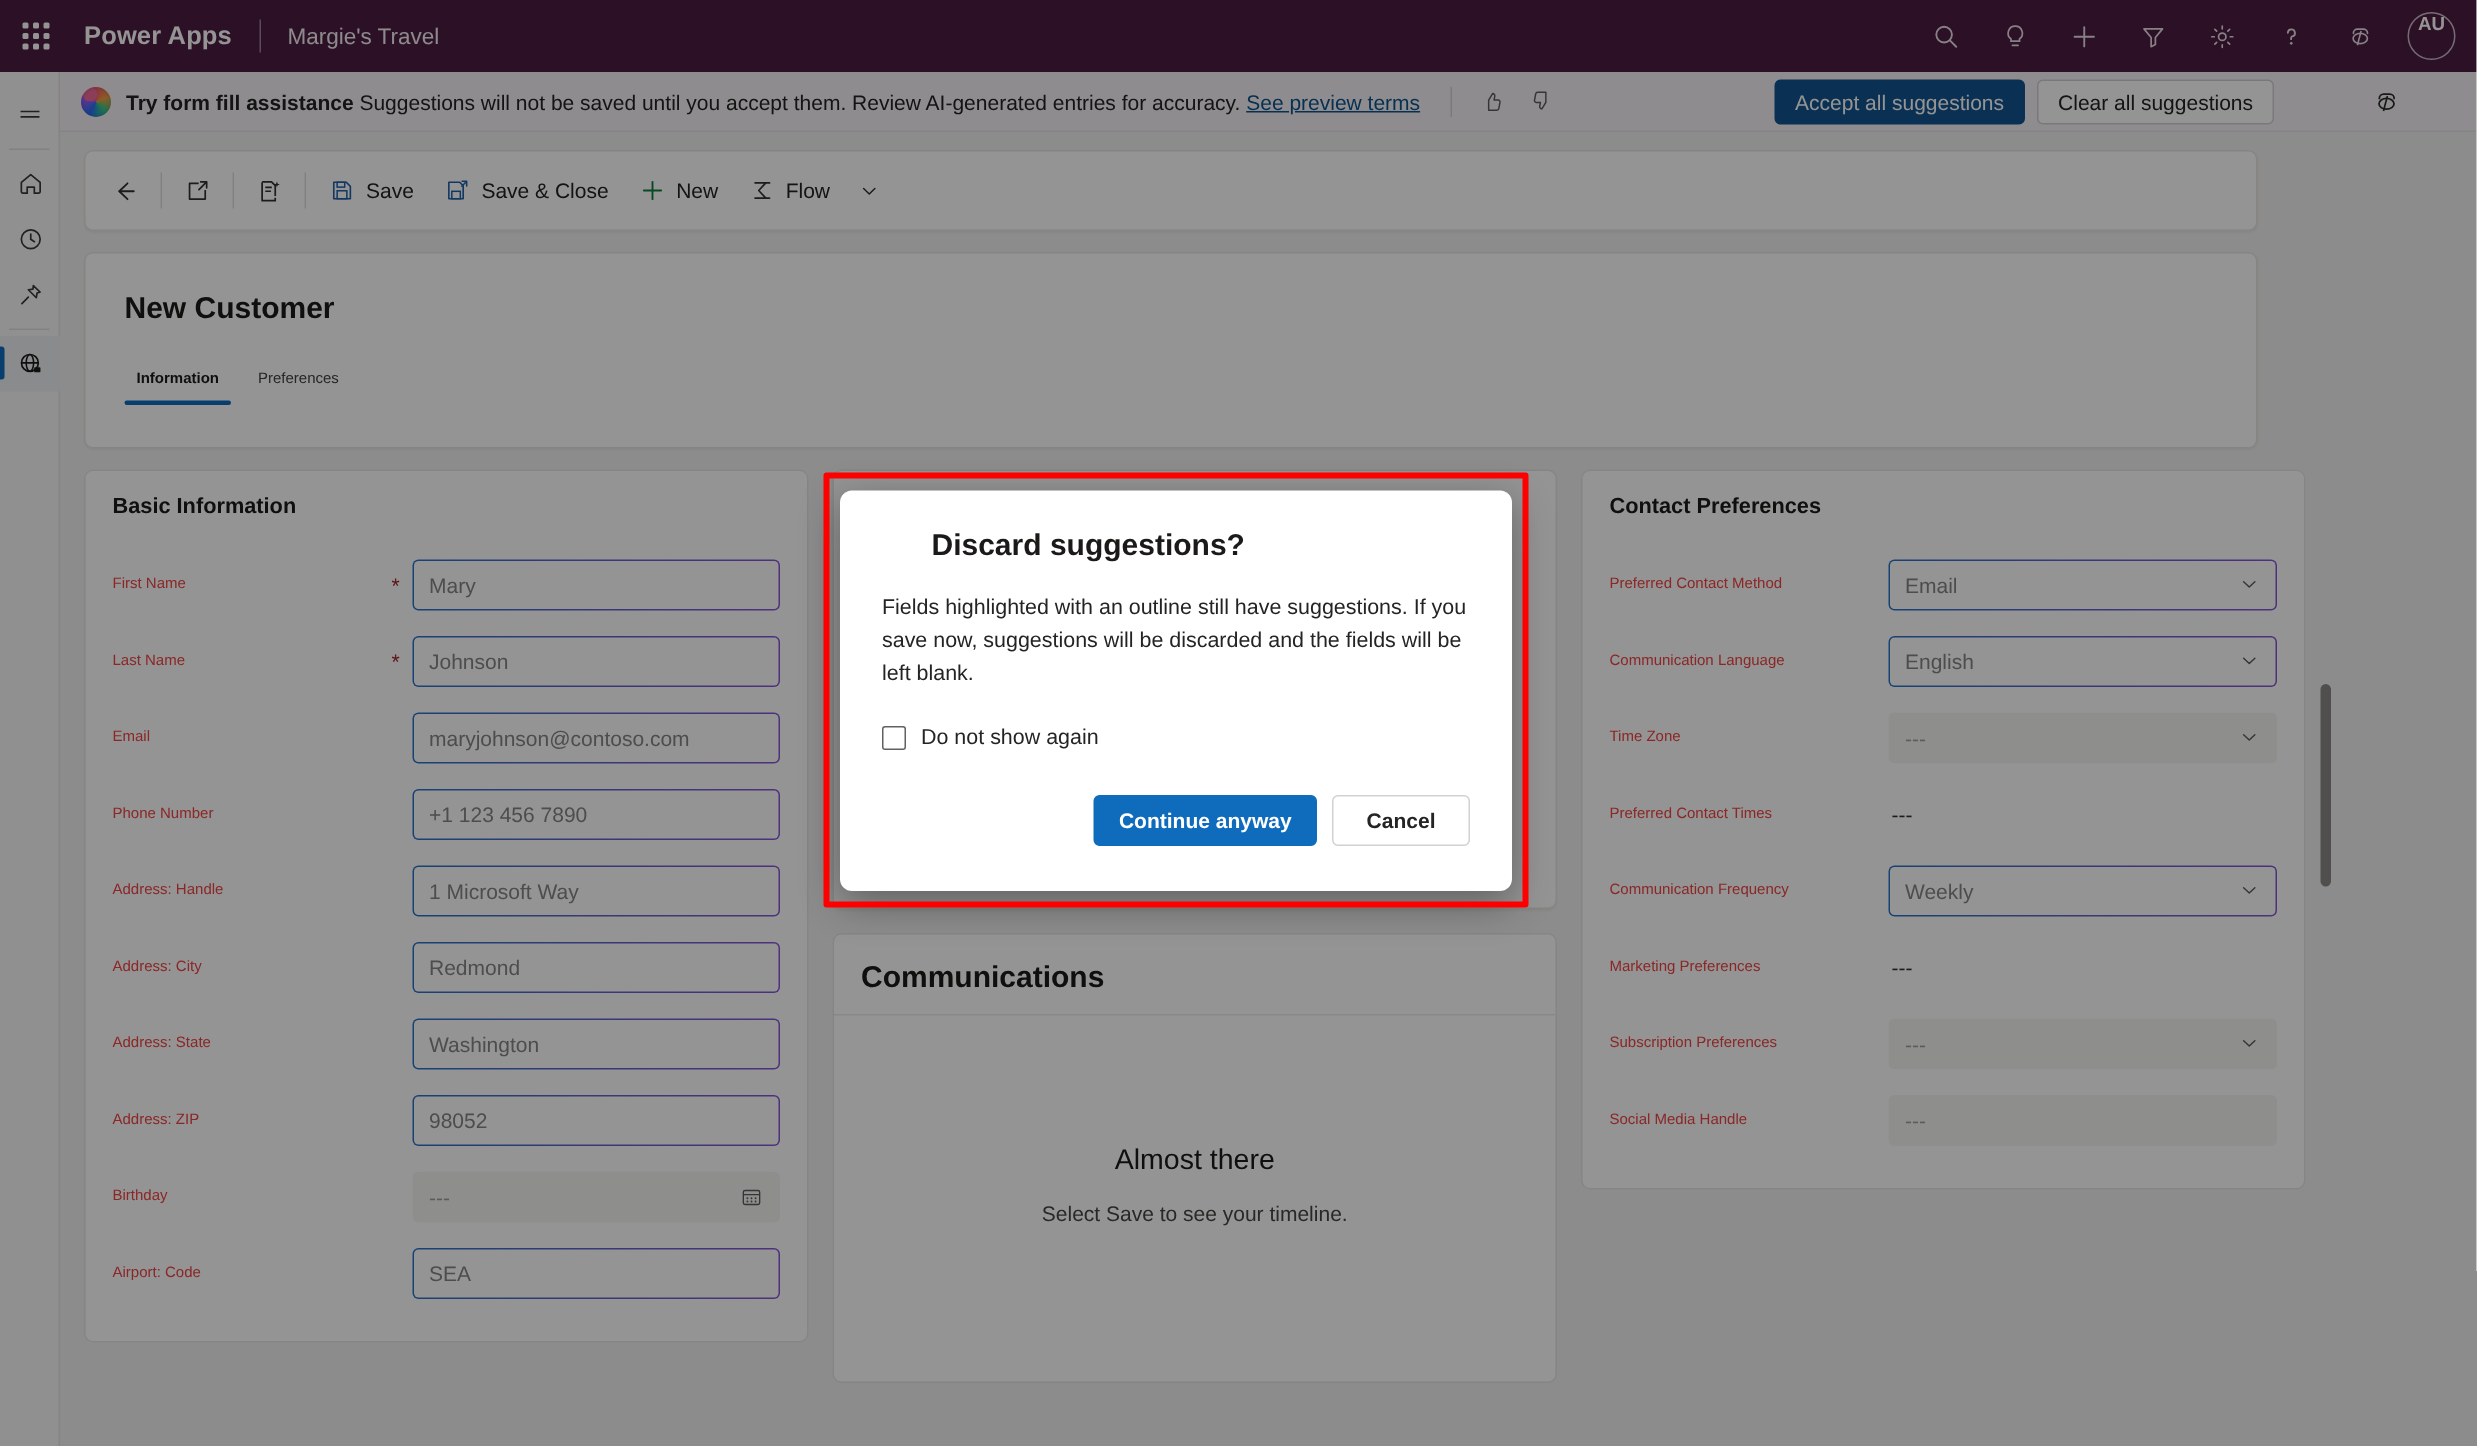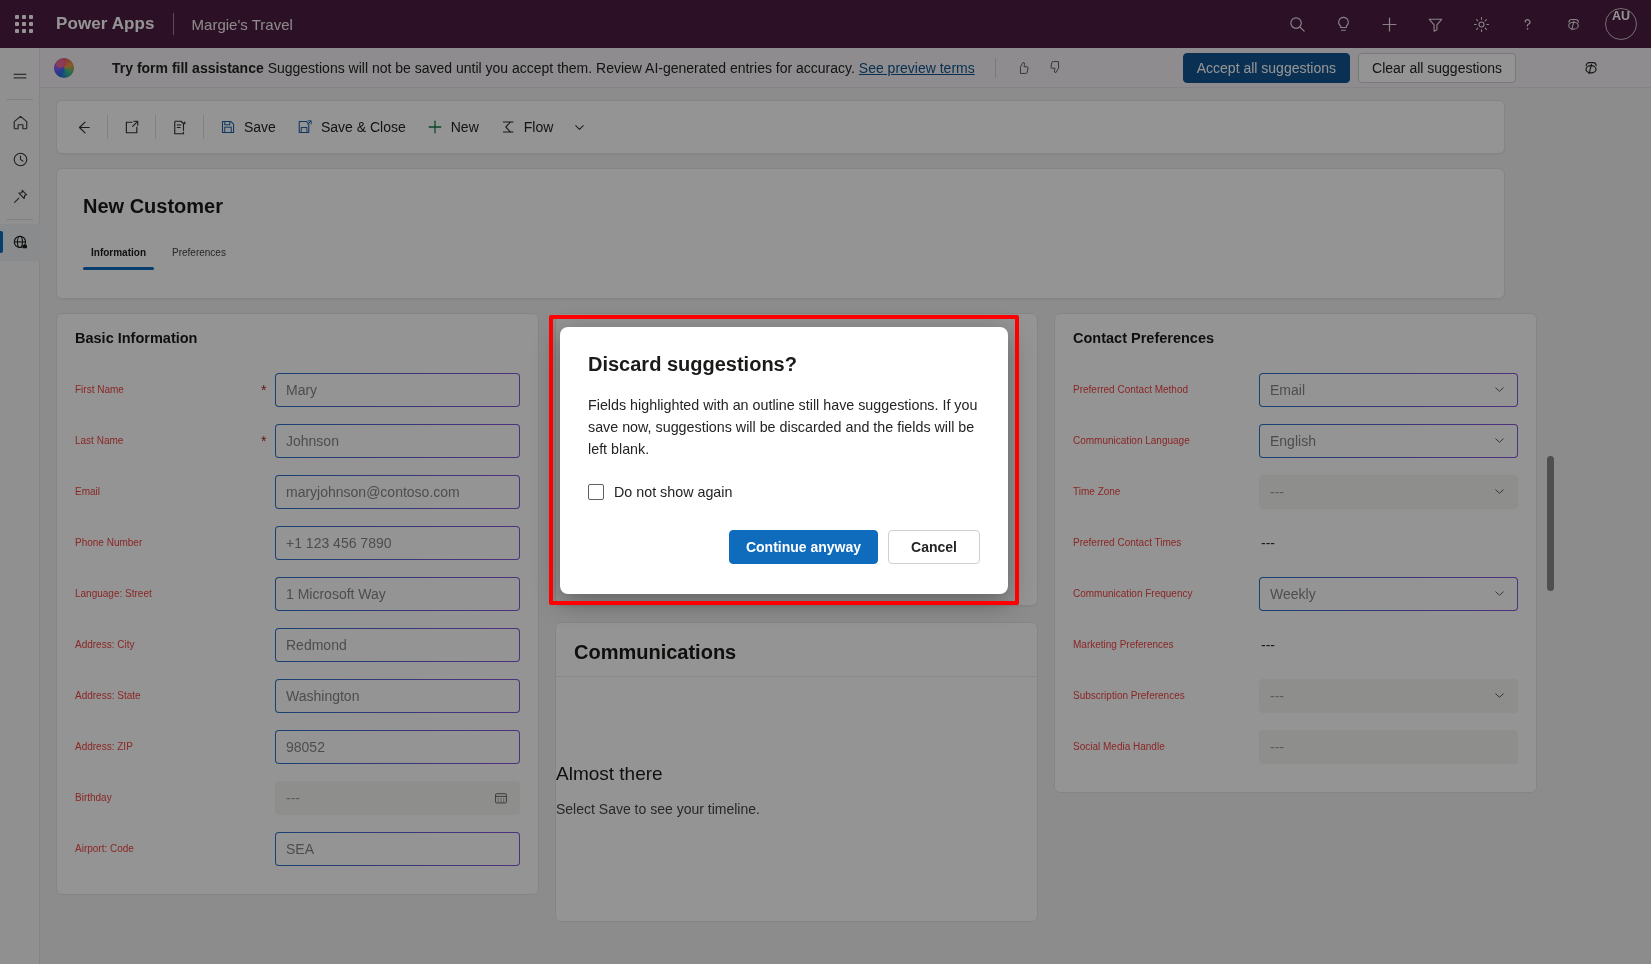--- a/index.html
+++ b/index.html
@@ -54,21 +54,21 @@
     display: flex; align-items: center; padding: 0 14px; z-index: 3;
   }
   .cop-icon {
     width: 20px; height: 20px; margin-right: 10px; flex: 0 0 auto;
     border-radius: 50%;
     background:
       radial-gradient(circle at 30% 25%, #f06a9b 0%, #f06a9b 22%, transparent 23%),
       conic-gradient(from 210deg, #2a6df4, #9b5cf6, #f0567a, #f29f3d, #31c48d, #2a6df4);
     box-shadow: inset 0 0 3px rgba(0,0,0,.2);
   }
-  .banner-text { font-size: 14px; color: #242424; margin-left: 28px; }
+  .banner-text { font-size: 14px; color: #242424; }
   .banner-text b { font-weight: 700; }
   .banner-link { color: #0f548c; text-decoration: underline; cursor: pointer; }
   .banner-fb { display: flex; align-items: center; gap: 4px; margin-left: 14px; }
   .fbtn { width: 28px; height: 28px; display: flex; align-items: center; justify-content: center; border-radius: 4px; cursor: pointer; }
   .bsep { width: 1px; height: 20px; background: #d6d1d6; margin: 0 10px 0 6px; }
   .banner-actions { margin-left: auto; display: flex; align-items: center; gap: 8px; }
   .btn-primary {
     background: #12538f; color: #fff; border: 1px solid #12538f;
     font-size: 14px; padding: 6px 13px; border-radius: 4px; cursor: pointer;
     font-family: "Liberation Sans", sans-serif;
@@ -146,21 +146,21 @@
     display: flex; align-items: center; padding: 0 10px;
     font-size: 14px; color: #a19f9d; border: 1px solid transparent;
   }
   .bare { font-size: 14px; color: #323130; padding: 6px 2px; }
   .chev { margin-left: auto; color: #5c5c5c; display: flex; align-items: center; }
   .cal-ic { margin-left: auto; color: #5c5c5c; display: flex; align-items: center; }
 
   
   .midcard { background: #fff; border: 1px solid #e8e6e4; border-radius: 6px; }
   .comm-head { font-size: 20px; font-weight: 600; color: #1b1a19; padding: 18px 18px 12px 18px; border-bottom: 1px solid #edebe9; }
-  .empty { text-align: left; padding: 86px 0 40px 0; }
+  .empty { text-align: center; padding: 86px 0 40px 0; }
   .empty-h { font-size: 19px; color: #1b1a19; margin-bottom: 16px; }
   .empty-p { font-size: 14px; color: #484644; }
 
   
   .vscroll {
     position: absolute; left: 1507px; top: 368px; width: 7px; height: 135px;
     background: #8a8886; border-radius: 4px; cursor: pointer; z-index: 2;
   }
 
   
@@ -170,21 +170,21 @@
   .highlight {
     position: absolute; left: 549px; top: 315px; width: 470px; height: 290px;
     border: 4px solid #ff0000; border-radius: 2px; z-index: 22; pointer-events: none;
   }
   .dialog {
     position: absolute; left: 560px; top: 327px; width: 448px; height: 267px;
     background: #fff; border-radius: 8px; z-index: 21;
     box-shadow: 0 8px 26px rgba(0,0,0,.35);
     padding: 26px 28px 24px 28px;
   }
-  .dlg-title { font-size: 20px; font-weight: 600; color: #1b1a19; margin-bottom: 18px; }
+  .dlg-title { font-size: 20px; font-weight: 600; color: #1b1a19; margin-bottom: 18px; margin-left: 33px; }
   .dlg-body { font-size: 14.3px; line-height: 22px; color: #242424; }
   .dlg-check { display: flex; align-items: center; gap: 10px; margin-top: 24px; cursor: pointer; }
   .cbox { width: 16px; height: 16px; border: 1px solid #616161; border-radius: 2px; background: #fff; }
   .dlg-check span { font-size: 14.3px; color: #242424; }
   .dlg-actions { display: flex; justify-content: flex-end; gap: 10px; margin-top: 30px; }
   .dbtn-primary {
     background: #0f6cbd; color: #fff; border: 1px solid #0f6cbd;
     font-size: 14px; font-weight: 600; padding: 8px 16px; border-radius: 4px;
     cursor: pointer; font-family: "Liberation Sans", sans-serif;
   }
@@ -448,21 +448,21 @@
           <div class="flabel">Phone Number</div>
           <div class="req"></div>
           <div class="fctl">
             <div class="sugg">
               <div class="inner">+1 123 456 7890</div>
             </div>
           </div>
         </div>
 
         <div class="field">
-          <div class="flabel">Language: Street</div>
+          <div class="flabel">Address: Handle</div>
           <div class="req"></div>
           <div class="fctl">
             <div class="sugg">
               <div class="inner">1 Microsoft Way</div>
             </div>
           </div>
         </div>
 
         <div class="field">
           <div class="flabel">Address: City</div>

